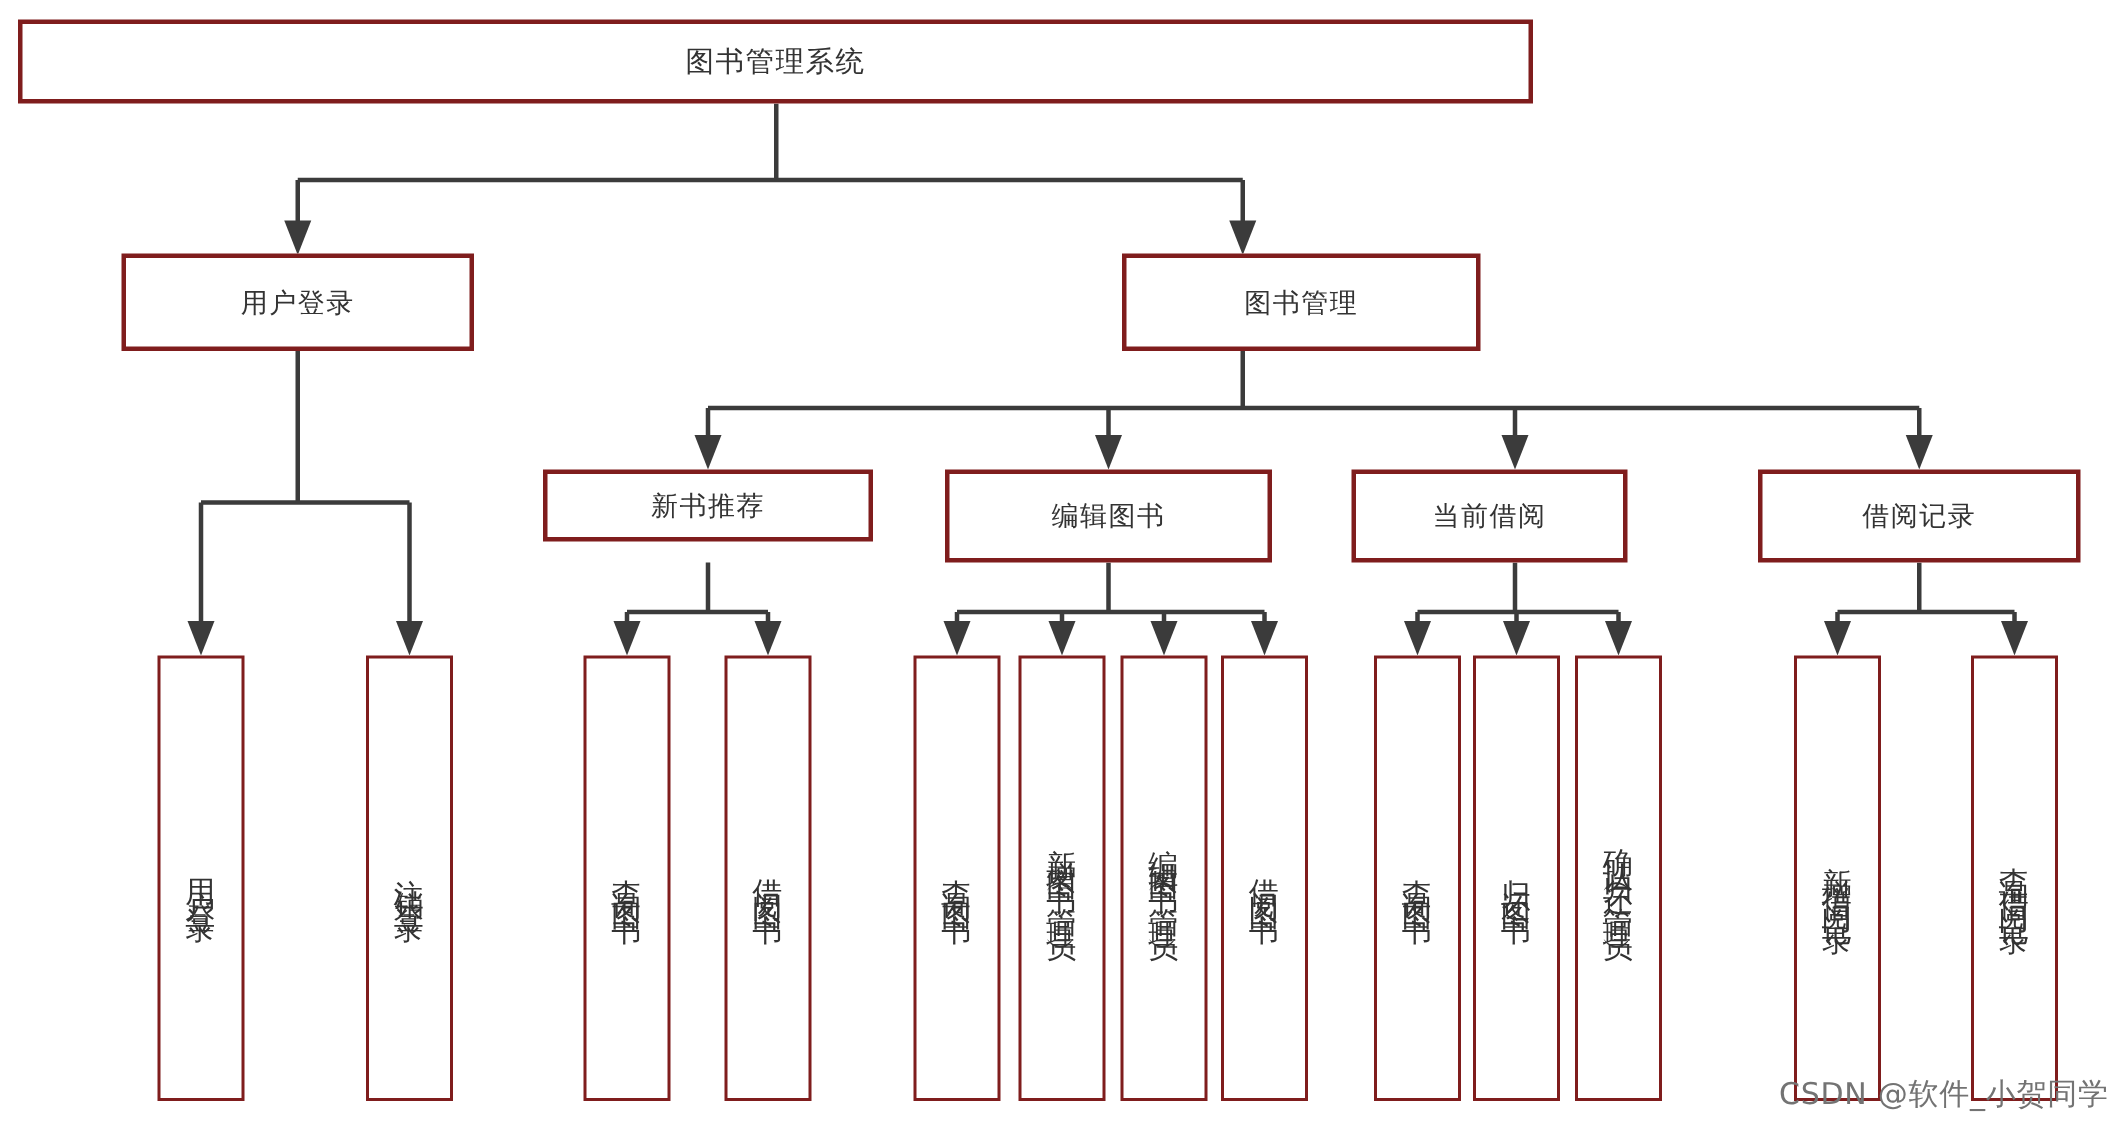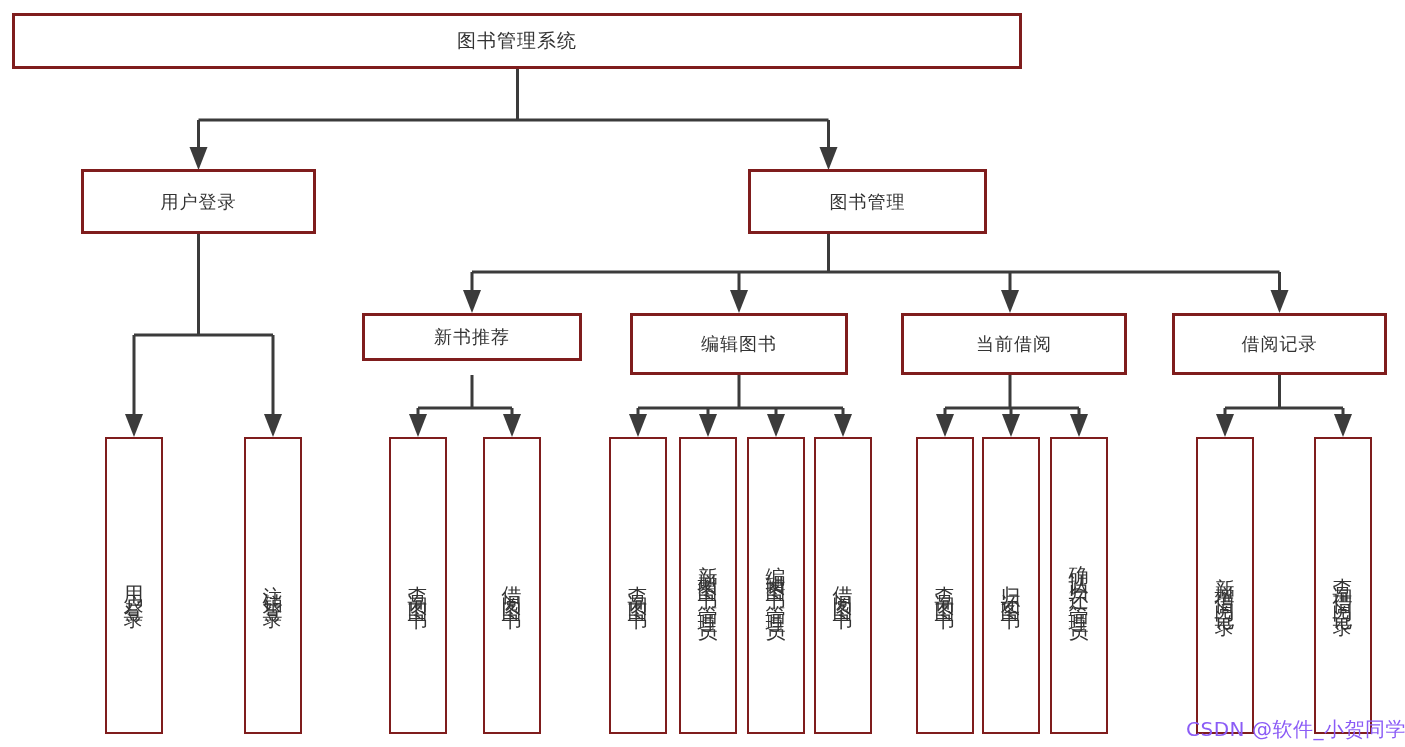--- a/index.html
+++ b/index.html
@@ -35,21 +35,21 @@
     writing-mode:vertical-rl;
     line-height:1;
     letter-spacing:8px;
     white-space:nowrap;
   }
   .watermark{
     position:absolute;
     left:1186px;top:716px;
     z-index:3;
     font-size:20px;
-    color:#8b5cf6;
+    color:#737373;
     letter-spacing:0.5px;
     white-space:nowrap;
   }
 </style>
 </head>
 <body>
 
 <div class="stage">
 
   <svg class="connectors" width="1405" height="747" viewBox="0 0 1405 747" aria-hidden="true">
@@ -105,21 +105,21 @@
   <div class="node lvl2" style="left:748px;top:169px;width:239px;height:65px">
     <span>图书管理</span>
   </div>
 
   <div class="node lvl3" style="left:362px;top:313px;width:220px;height:48px">
     <span>新书推荐</span>
   </div>
   <div class="node lvl3" style="left:630px;top:313px;width:218px;height:62px">
     <span>编辑图书</span>
   </div>
-  <div class="node lvl3" style="left:901px;top:313px;width:226px;height:62px">
+  <div class="node lvl3" style="left:901px;top:313px;width:184px;height:62px">
     <span>当前借阅</span>
   </div>
   <div class="node lvl3" style="left:1172px;top:313px;width:215px;height:62px">
     <span>借阅记录</span>
   </div>
 
   <div class="node leaf" style="left:105px">
     <span class="vt">用户登录</span>
   </div>
   <div class="node leaf" style="left:244px">

